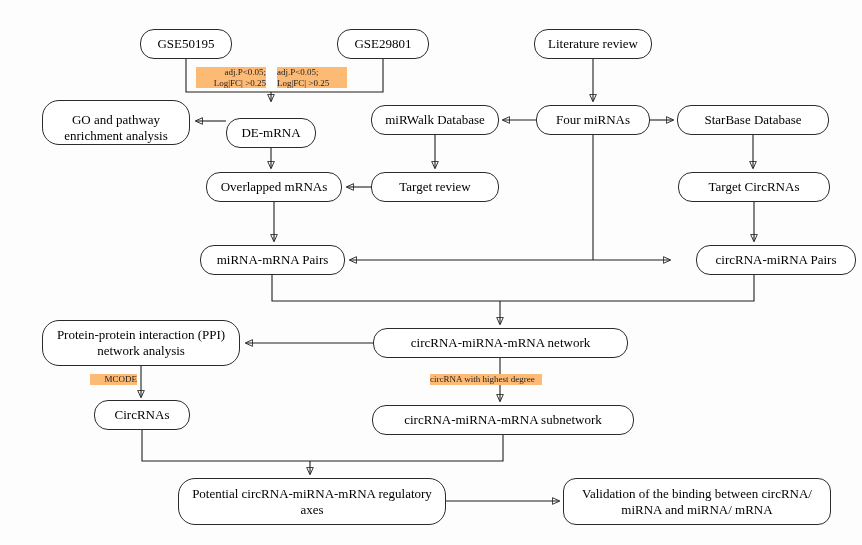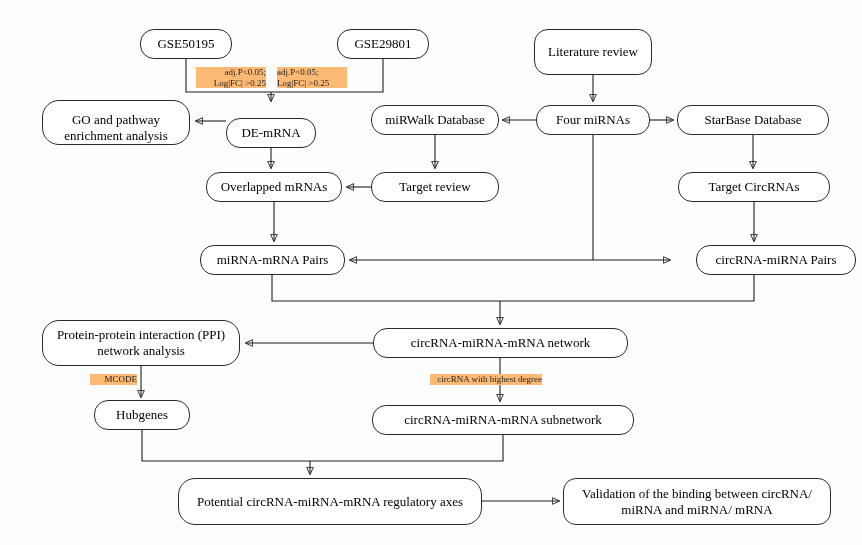--- a/index.html
+++ b/index.html
@@ -94,21 +94,21 @@
 
     <path d="M 446 501 L 559 501" marker-end="url(#arrowhead)"></path>
   </svg>
 
   <div class="node" style="left:140px; top:29px; width:92px; height:30px;">
     <span>GSE50195</span>
   </div>
   <div class="node" style="left:337px; top:29px; width:92px; height:30px;">
     <span>GSE29801</span>
   </div>
-  <div class="node" style="left:534px; top:29px; width:118px; height:46px;">
+  <div class="node" style="left:534px; top:29px; width:118px; height:30px;">
     <span>Literature review</span>
   </div>
 
   <div class="node big" style="left:42px; top:100px; width:148px; height:45px;align-items:flex-end;">
     <span>GO and pathway enrichment analysis</span>
   </div>
   <div class="node" style="left:226px; top:118px; width:90px; height:30px;">
     <span>DE-mRNA</span>
   </div>
   <div class="node" style="left:371px; top:105px; width:128px; height:30px;">
@@ -139,41 +139,41 @@
   </div>
 
   <div class="node big" style="left:42px; top:320px; width:198px; height:46px;">
     <span>Protein-protein interaction (PPI) network analysis</span>
   </div>
   <div class="node" style="left:373px; top:328px; width:255px; height:30px;">
     <span>circRNA-miRNA-mRNA network</span>
   </div>
 
   <div class="node" style="left:94px; top:400px; width:96px; height:30px;">
-    <span>Hubgenes</span>
+    <span>CircRNAs</span>
   </div>
   <div class="node" style="left:372px; top:405px; width:262px; height:30px;">
     <span>circRNA-miRNA-mRNA subnetwork</span>
   </div>
 
-  <div class="node big" style="left:178px; top:478px; width:304px; height:47px;">
+  <div class="node big" style="left:178px; top:478px; width:268px; height:47px;">
     <span>Potential circRNA-miRNA-mRNA regulatory axes</span>
   </div>
   <div class="node big" style="left:563px; top:478px; width:268px; height:47px;border-radius:13px;">
     <span>Validation of the binding between circRNA/ miRNA and miRNA/ mRNA</span>
   </div>
 
   <div class="edge-label" style="left:196px; top:67px; width:70px; text-align:right;">
     <div>adj.P&lt;0.05;</div>
     <div>Log|FC| &gt;0.25</div>
   </div>
   <div class="edge-label" style="left:277px; top:67px; width:70px; text-align:left;">
     <div>adj.P&lt;0.05;</div>
     <div>Log|FC| &gt;0.25</div>
   </div>
   <div class="edge-label" style="left:90px; top:374px; width:47px; text-align:right;">
     <span>MCODE</span>
   </div>
-  <div class="edge-label" style="left:430px; top:374px; width:112px; text-align:right;">
+  <div class="edge-label" style="left:430px; top:374px; width:112px; text-align:left;">
     <span>circRNA with highest degree</span>
   </div>
 
 </div>
 
 </body></html>

